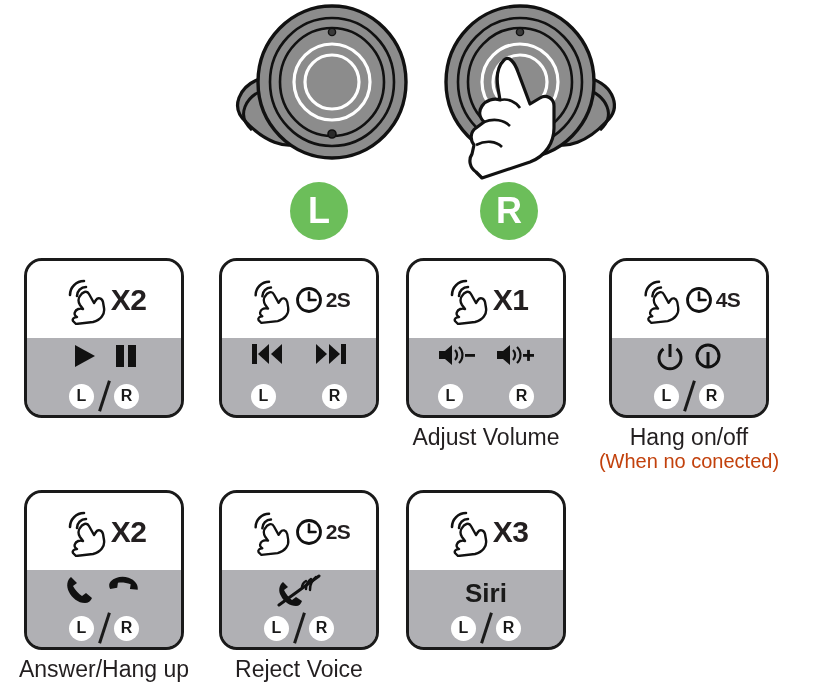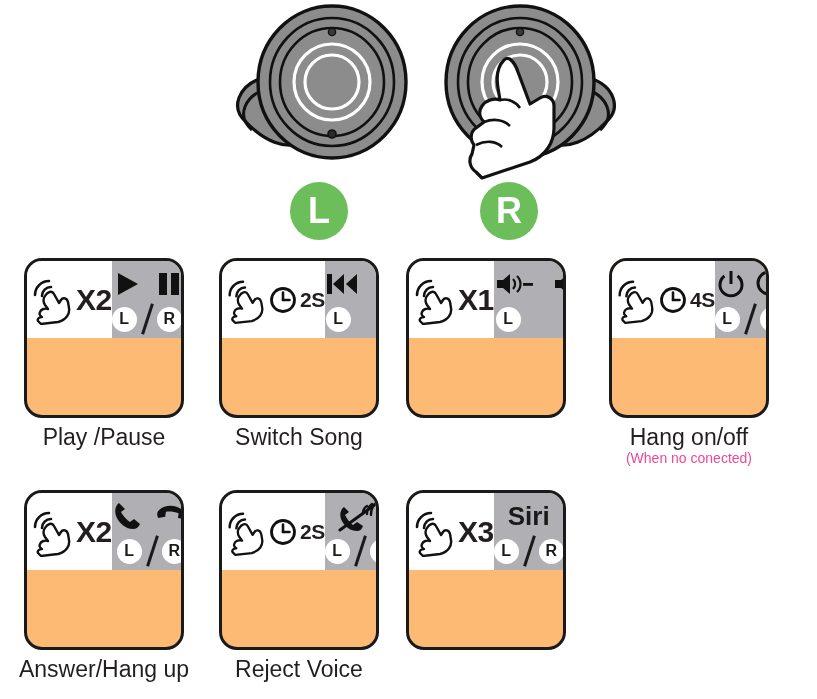--- a/index.html
+++ b/index.html
@@ -26,53 +26,53 @@
   .row{position:relative;height:232px;}
   .cell{position:absolute;top:0;width:196px;text-align:center;}
   .cell.c0{left:6px;}
   .cell.c1{left:201px;}
   .cell.c2{left:388px;}
   .cell.c3{left:591px;}
 
   .card{
     width:160px;height:160px;margin:0 auto;
     border:3.5px solid #1a1a1a;border-radius:18px;
-    background:#fdba74;overflow:hidden;
-    display:flex;flex-direction:row;
+    background:#a3a3a3;overflow:hidden;
+    display:flex;flex-direction:column;
     box-sizing:border-box;
   }
   .card-top{
     height:50%;display:flex;align-items:center;justify-content:center;
     gap:3px;background:#ffffff;
   }
   .card-bot{
     height:50%;background:#b0b0b4;position:relative;
     display:flex;flex-direction:column;align-items:center;justify-content:flex-start;
     padding-top:4px;box-sizing:border-box;
   }
   .count{font-size:30px;font-weight:bold;letter-spacing:-0.5px;line-height:1;}
   .count.small{font-size:21px;}
 
-  .act-row{height:38px;display:flex;align-items:center;justify-content:center;gap:14px;width:100%;}
+  .act-row{height:38px;display:flex;align-items:flex-start;justify-content:center;gap:14px;width:100%;}
   .act-row.wide{gap:30px;}
   .siri-word{font-size:26px;font-weight:bold;line-height:38px;color:#1a1a1a;}
 
   
   .lr{display:flex;align-items:center;justify-content:center;position:relative;height:32px;}
   .lr-split{gap:0px;}
   .badge{width:25px;height:25px;border-radius:50%;background:#ffffff;
     display:flex;align-items:center;justify-content:center;
     font-size:16px;font-weight:bold;color:#1a1a1a;line-height:1;}
   .slash{width:20px;height:30px;position:relative;}
   .slash::before{content:"";position:absolute;left:9px;top:-1px;width:3px;height:32px;
     background:#1a1a1a;transform:rotate(18deg);transform-origin:center;}
   .lr-apart{display:flex;align-items:center;justify-content:center;gap:46px;height:32px;}
 
   .caption{margin-top:7px;font-size:23px;color:#231f20;line-height:1.05;white-space:nowrap;}
-  .subcaption{margin-top:2px;font-size:14px;color:#ec4899;line-height:1.05;white-space:nowrap;}
+  .subcaption{margin-top:2px;font-size:20px;color:#c2410c;line-height:1.05;white-space:nowrap;}
 
   svg{display:block;}
 </style>
 </head>
 <body>
 
 <div class="stage">
 
   <div class="buds">
 
@@ -173,21 +173,20 @@
               <div class="badge">
                   <span>L</span>
                 </div>
               <div class="slash"></div>
               <div class="badge">
                   <span>R</span>
                 </div>
             </div>
           </div>
         </div>
-        <div class="caption">Play /Pause</div>
       </div>
 
       <div class="cell c1">
         <div class="card">
           <div class="card-top">
             <svg width="44" height="50" viewBox="0 0 46 50">
               <path d="M22 6 A14 14 0 0 0 8 20" fill="none" stroke="#111" stroke-width="2.6" stroke-linecap="round"></path>
               <path d="M24 12 A9 9 0 0 0 15 21" fill="none" stroke="#111" stroke-width="2.6" stroke-linecap="round"></path>
               <circle cx="24" cy="21" r="4" fill="#111"></circle>
               <path d="M18 21 C16 23 16 27 18 30 L21 34
@@ -220,21 +219,20 @@
             <div class="lr-apart">
               <div class="badge">
                   <span>L</span>
                 </div>
               <div class="badge">
                   <span>R</span>
                 </div>
             </div>
           </div>
         </div>
-        <div class="caption">Switch Song</div>
       </div>
 
       <div class="cell c2">
         <div class="card">
           <div class="card-top">
             <svg width="46" height="50" viewBox="0 0 46 50">
               <path d="M22 6 A14 14 0 0 0 8 20" fill="none" stroke="#111" stroke-width="2.6" stroke-linecap="round"></path>
               <path d="M24 12 A9 9 0 0 0 15 21" fill="none" stroke="#111" stroke-width="2.6" stroke-linecap="round"></path>
               <circle cx="24" cy="21" r="4" fill="#111"></circle>
               <path d="M18 21 C16 23 16 27 18 30 L21 34
@@ -265,20 +263,21 @@
             <div class="lr-apart">
               <div class="badge">
                   <span>L</span>
                 </div>
               <div class="badge">
                   <span>R</span>
                 </div>
             </div>
           </div>
         </div>
+        <div class="caption">Adjust Volume</div>
       </div>
 
       <div class="cell c3">
         <div class="card">
           <div class="card-top">
             <svg width="44" height="50" viewBox="0 0 46 50">
               <path d="M22 6 A14 14 0 0 0 8 20" fill="none" stroke="#111" stroke-width="2.6" stroke-linecap="round"></path>
               <path d="M24 12 A9 9 0 0 0 15 21" fill="none" stroke="#111" stroke-width="2.6" stroke-linecap="round"></path>
               <circle cx="24" cy="21" r="4" fill="#111"></circle>
               <path d="M18 21 C16 23 16 27 18 30 L21 34

